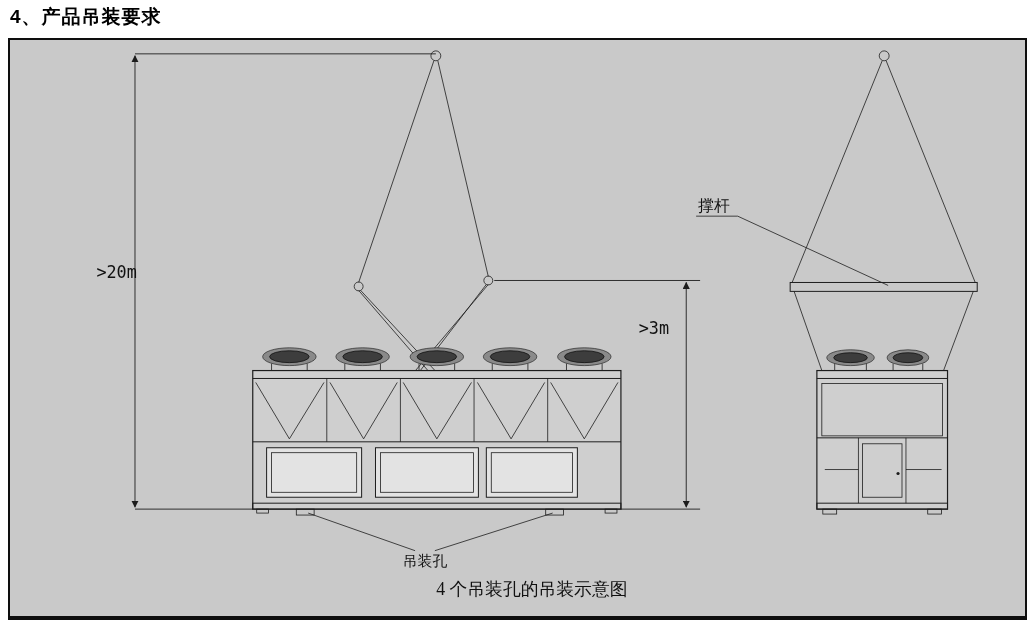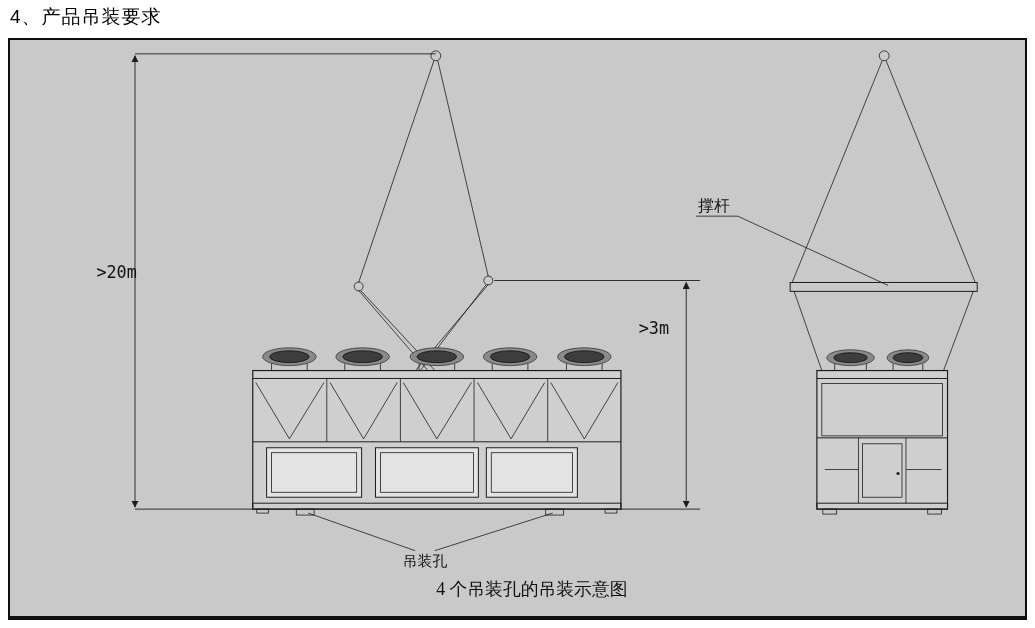--- a/index.html
+++ b/index.html
@@ -15,21 +15,21 @@
     width:1035px;height:628px;
     background:#ffffff;
     font-family:"Liberation Sans",sans-serif;
     overflow:hidden;
   }
   .page-title{
     position:absolute;
     left:10px;top:4px;
     margin:0;
     font-size:19px;
-    font-weight:normal;
+    font-weight:bold;
     color:#000;
     letter-spacing:1px;
   }
   .panel{
     position:absolute;
     left:8px;top:38px;
     width:1019px;height:582px;
     background:var(--panel-bg);
     border:2px solid #0e0e0e;
     border-bottom-width:4px;

